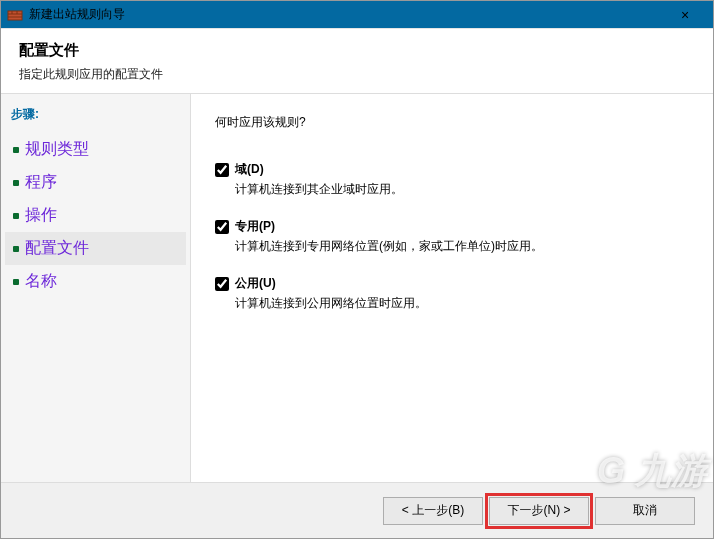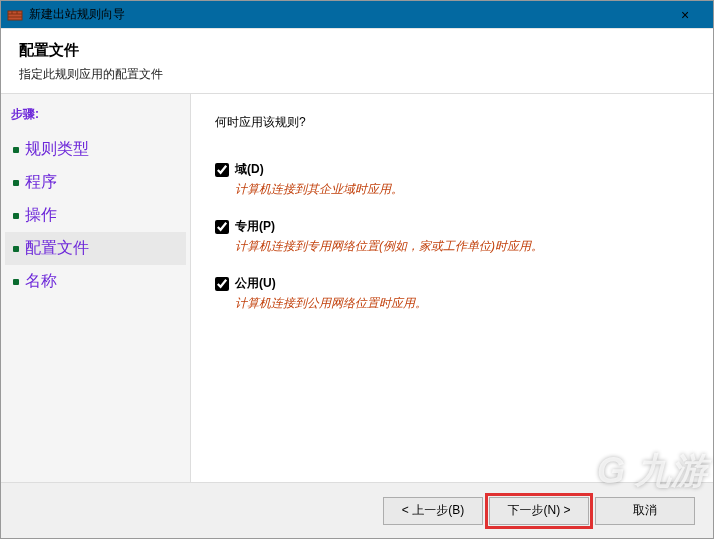--- a/index.html
+++ b/index.html
@@ -7,31 +7,31 @@
   .window { width: 714px; height: 539px; border: 1px solid #999; background: #fff; position: relative; display: flex; flex-direction: column; }
   .titlebar { height: 28px; display: flex; align-items: center; padding: 0 6px; background: #0369a1; border-bottom: 1px solid #e5e5e5; }
   .titlebar .icon { width: 16px; height: 16px; margin-right: 6px; display: inline-flex; align-items: center; justify-content: center; }
   .titlebar .title { flex: 1; font-size: 12px; }
   .titlebar .close { width: 44px; height: 28px; display: flex; align-items: center; justify-content: center; font-size: 14px; cursor: default; }
   .header { padding: 12px 18px 10px 18px; border-bottom: 1px solid #ddd; background: #fff; }
   .header .h1 { font-size: 15px; font-weight: bold; margin-bottom: 6px; }
   .header .sub { font-size: 12px; color: #222; }
   .body { flex: 1; display: flex; background: #f0f0f0; }
   .sidebar { width: 190px; background: #f5f5f5; padding: 8px 4px; border-right: 1px solid #ddd; }
-  .sidebar .steps-title { font-weight: bold; font-size: 12px; padding: 4px 6px 10px 6px; color: #6d28d9; }
+  .sidebar .steps-title { font-weight: bold; font-size: 12px; padding: 4px 6px 10px 6px; color: #0369a1; }
   .sidebar .step { padding: 6px 8px; font-size: 16px; color: #6d28d9; cursor: pointer; display: flex; align-items: center; }
   .sidebar .step.active { background: #e8e8e8; }
   .sidebar .step .bullet { width: 6px; height: 6px; background: #0a6b2f; border-radius: 1px; margin-right: 6px; display:inline-block; }
   .content { flex: 1; background: #fff; padding: 20px 24px; position: relative; }
   .question { font-size: 12px; margin-bottom: 30px; }
   .option { margin-bottom: 20px; }
   .opt-row { display: flex; align-items: center; }
   .opt-row input[type=checkbox] { width: 14px; height: 14px; margin-right: 6px; accent-color: #000; }
   .opt-row label { font-weight: bold; font-size: 12px; }
-  .opt-desc { font-size: 12px; color: #c2410c; margin-left: 20px; margin-top: 3px; font-style: italic; }
+  .opt-desc { font-size: 12px; color: #000000; margin-left: 20px; margin-top: 3px; }
   .footer { height: 56px; background: #f0f0f0; border-top: 1px solid #ddd; display: flex; align-items: center; justify-content: flex-end; padding: 0 18px; gap: 6px; }
   .btn { min-width: 100px; height: 28px; background: #e9e9e9; border: 1px solid #adadad; font-size: 12px; cursor: default; padding: 0 10px; display: inline-flex; align-items: center; justify-content: center; }
   .btn.primary { outline: 3px solid #e03131; outline-offset: 1px; }
   .watermark { position: absolute; right: 6px; bottom: 42px; color: rgba(255,255,255,0.7); font-size: 36px; font-weight: bold; font-style: italic; text-shadow: 0 0 4px rgba(0,0,0,0.3); pointer-events: none; }
 </style>
 </head>
 <body>
 
 <div class="window">
   <div class="titlebar">

